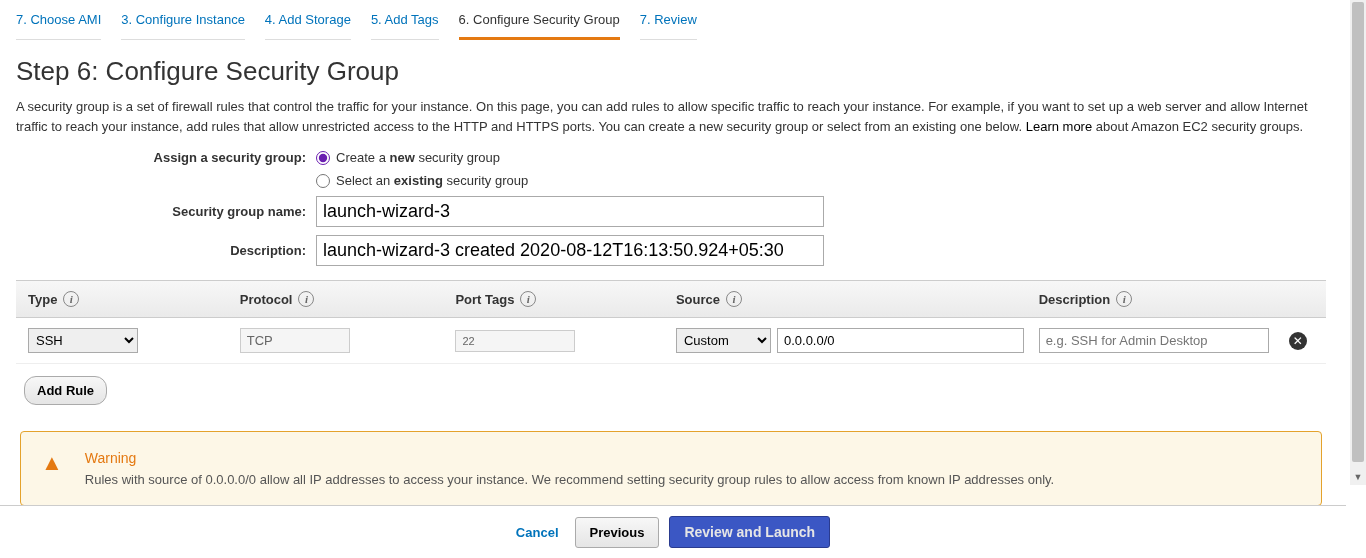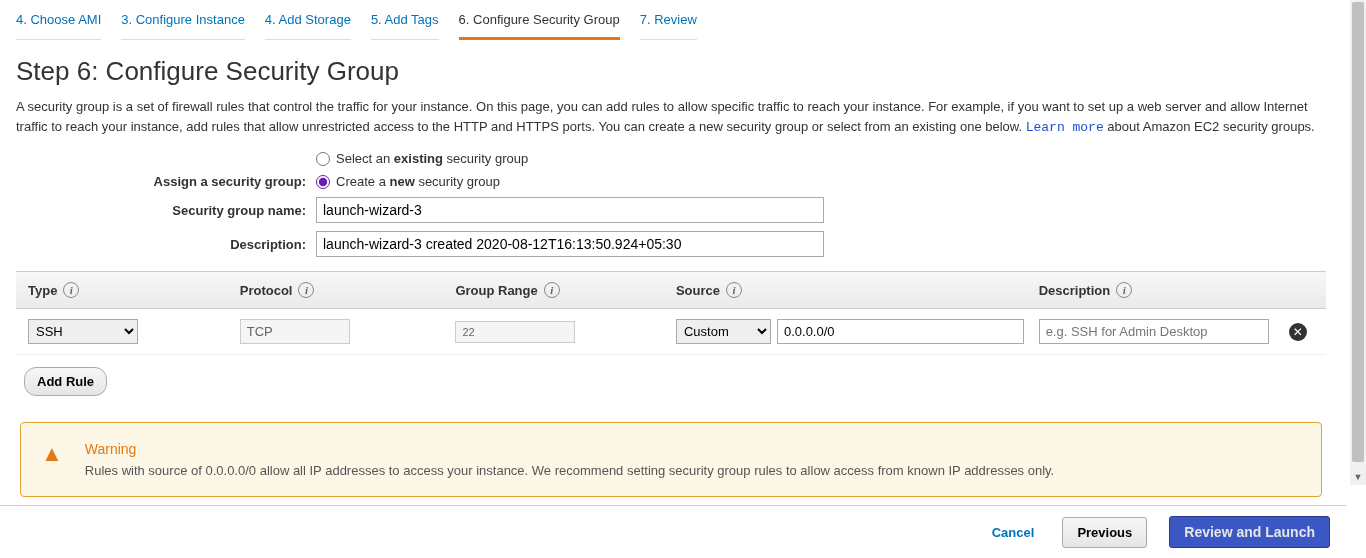--- a/index.html
+++ b/index.html
@@ -41,21 +41,21 @@
       font-weight: normal;
       color: #333;
       margin-bottom: 10px;
     }
     .description {
       font-size: 13px;
       line-height: 1.5;
       margin-bottom: 14px;
       color: #333;
     }
-    .description a { color: #1d4ed8; text-decoration: none; font-family: Liberation Mono, monospace; }
+    .description a { color: #000000; text-decoration: none; }
     .form-row {
       display: flex;
       align-items: center;
       margin-bottom: 8px;
     }
     .form-label {
       width: 300px;
       text-align: right;
       padding-right: 10px;
       font-weight: bold;
@@ -65,21 +65,21 @@
     .radio-group input[type=radio] {
       accent-color: #6a1eb0;
       width: 14px; height: 14px;
     }
     .radio-label { font-size: 13px; }
     .radio-label b { font-weight: bold; }
     .text-input {
       width: 508px;
       padding: 4px 6px;
       border: 1px solid #aaa;
-      font-size: 14px;
+      font-size: 18px;
       background: #fff;
     }
     .table-container {
       margin-top: 14px;
       border-top: 1px solid #ccc;
     }
     .table-header {
       display: flex;
       background: linear-gradient(#f7f7f7, #eaeaea);
       border-bottom: 1px solid #ccc;
@@ -200,22 +200,22 @@
       margin-bottom: 6px;
     }
     .warning-text {
       color: #555;
       font-size: 13px;
     }
     .footer-bar {
       border-top: 1px solid #ccc;
       padding: 10px 16px;
       display: flex;
-      justify-content: flex-end;
-      gap: 22px;
+      justify-content: center;
+      gap: 10px;
       align-items: center;
       position: absolute;
       bottom: 0;
       left: 0;
       right: 20px;
       background: #fff;
     }
     .cancel-link {
       color: #0073bb;
       font-weight: bold;
@@ -267,69 +267,69 @@
       align-items: center; justify-content: center;
       font-size: 9px;
       color: #666;
     }
   </style>
 </head>
 <body>
 
 <div class="wrapper">
   <div class="tabs">
-    <div class="tab">4. Choose AMI</div>
+    <div class="tab">7. Choose AMI</div>
     <div class="tab">3. Configure Instance</div>
     <div class="tab">4. Add Storage</div>
     <div class="tab">5. Add Tags</div>
     <div class="tab active">6. Configure Security Group</div>
     <div class="tab">7. Review</div>
   </div>
 
   <div class="main">
     <h1 class="page-title">Step 6: Configure Security Group</h1>
     <p class="description">
       <span>A security group is a set of firewall rules that control the traffic for your instance. On this page, you can add rules to allow specific traffic to reach your instance. For example, if you want to set up a web server and allow Internet traffic to reach your instance, add rules that allow unrestricted access to the HTTP and HTTPS ports. You can create a new security group or select from an existing one below. </span><a href="#">Learn more</a><span> about Amazon EC2 security groups.</span>
     </p>
 
     <div class="form-row">
+      <div class="form-label">Assign a security group:</div>
+      <div class="radio-group">
+        <input type="radio" checked="" style="">
+        <span class="radio-label"><span>Create a </span><b>new</b><span> security group</span></span>
+      </div>
+    </div>
+    <div class="form-row">
       <div class="form-label"></div>
       <div class="radio-group">
         <input type="radio" style="">
         <span class="radio-label"><span>Select an </span><b>existing</b><span> security group</span></span>
       </div>
     </div>
     <div class="form-row">
-      <div class="form-label">Assign a security group:</div>
-      <div class="radio-group">
-        <input type="radio" checked="" style="">
-        <span class="radio-label"><span>Create a </span><b>new</b><span> security group</span></span>
-      </div>
-    </div>
-    <div class="form-row">
       <div class="form-label">Security group name:</div>
       <input class="text-input" type="text" value="launch-wizard-3" style="">
     </div>
     <div class="form-row">
       <div class="form-label">Description:</div>
       <input class="text-input" type="text" value="launch-wizard-3 created 2020-08-12T16:13:50.924+05:30" style="">
     </div>
 
     <div class="table-container">
       <div class="table-header">
         <div class="th col-type">
             <span>Type</span>
             <span class="info-icon">i</span>
           </div>
         <div class="th col-protocol">
             <span>Protocol</span>
             <span class="info-icon">i</span>
           </div>
         <div class="th col-port">
-            <span>Group Range</span>
+            <span>Port Tags</span>
             <span class="info-icon">i</span>
           </div>
         <div class="th col-source">
             <span>Source</span>
             <span class="info-icon">i</span>
           </div>
         <div class="th col-desc">
             <span>Description</span>
             <span class="info-icon">i</span>
           </div>

